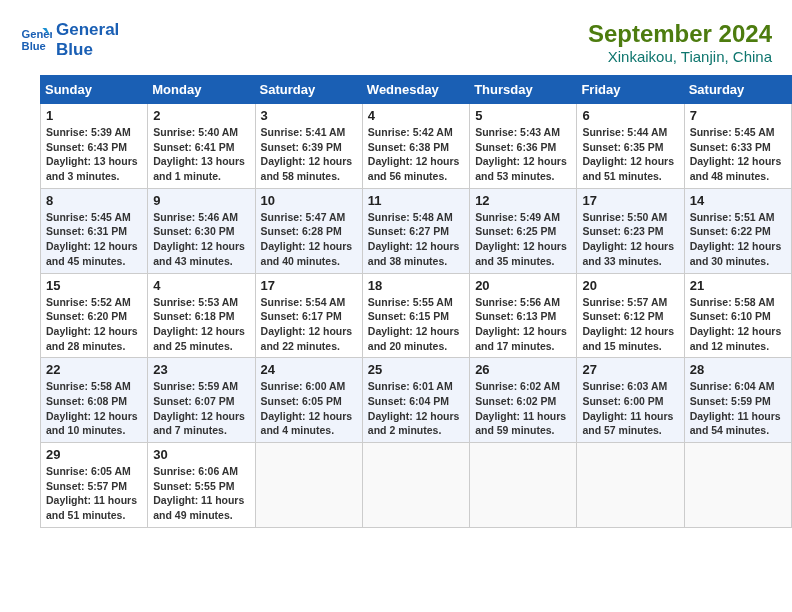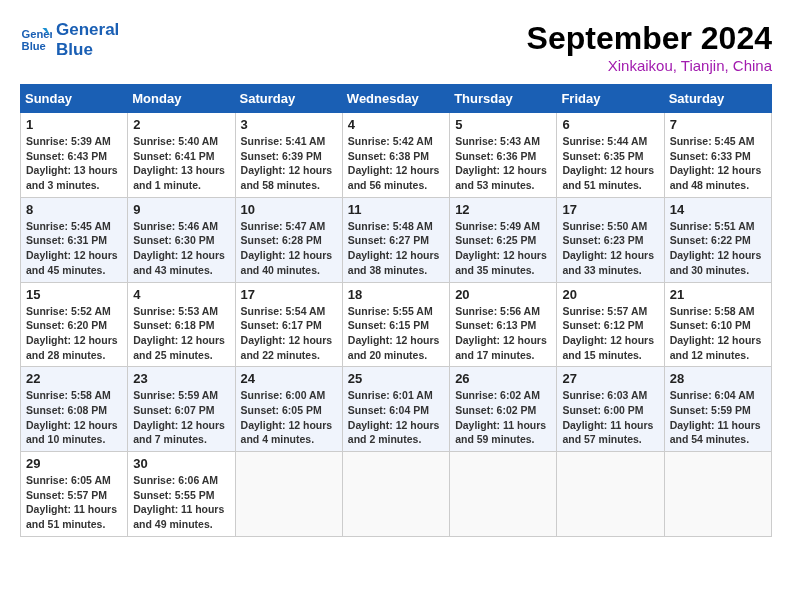--- a/index.html
+++ b/index.html
@@ -22,32 +22,33 @@
       gap: 4px;
     }
     .logo-icon {
       width: 32px;
       height: 32px;
     }
     .title-area {
       text-align: right;
     }
     .month-title {
-      font-size: 32px;
-      font-weight: bold;
-      color: #000000;
+      font-size: 24px;
+      font-weight: bold;
+      color: #4d7c0f;
     }
     .subtitle {
       font-size: 15px;
-      color: #a21caf;
+      color: #0f766e;
     }
     .calendar-table {
       width: 100%;
       border-collapse: collapse;
       font-size: 11px;
+      margin-left: 20px;
     }
     .calendar-table thead tr th {
       background-color: #1a5fb4;
       color: #fff;
       padding: 6px 4px;
       text-align: left;
       font-size: 13px;
       font-weight: bold;
       border: 1px solid #1a5fb4;
     }

